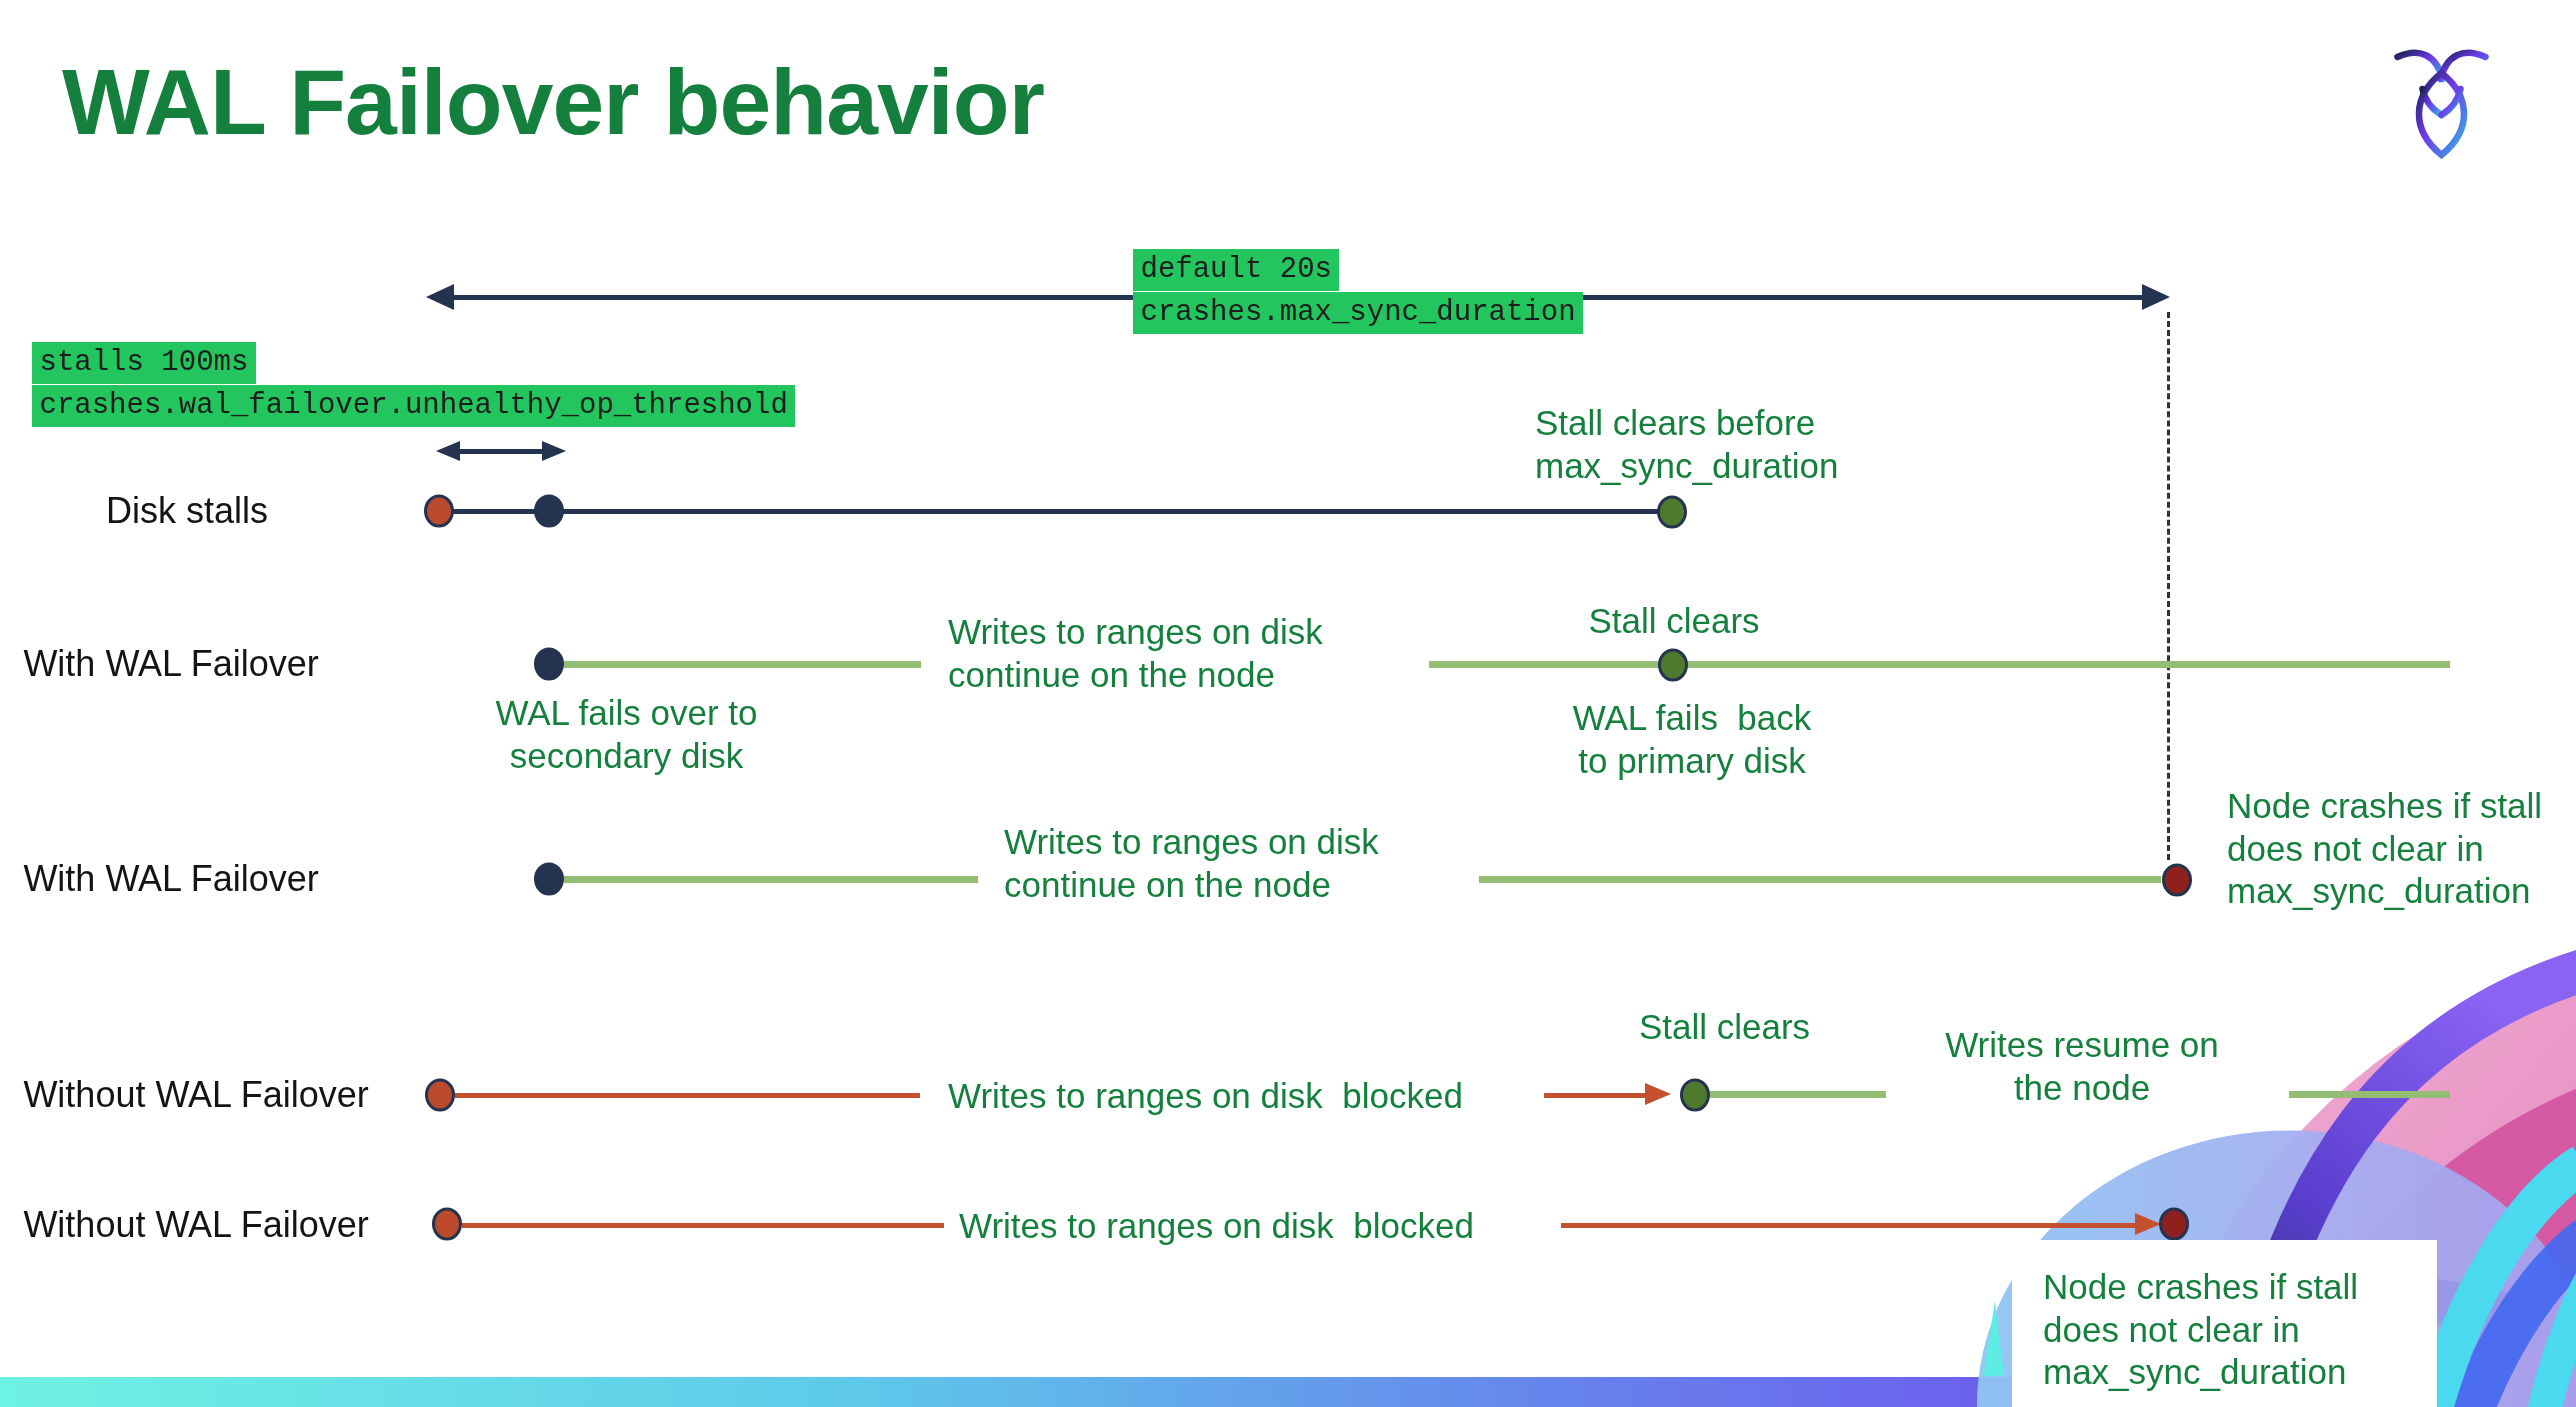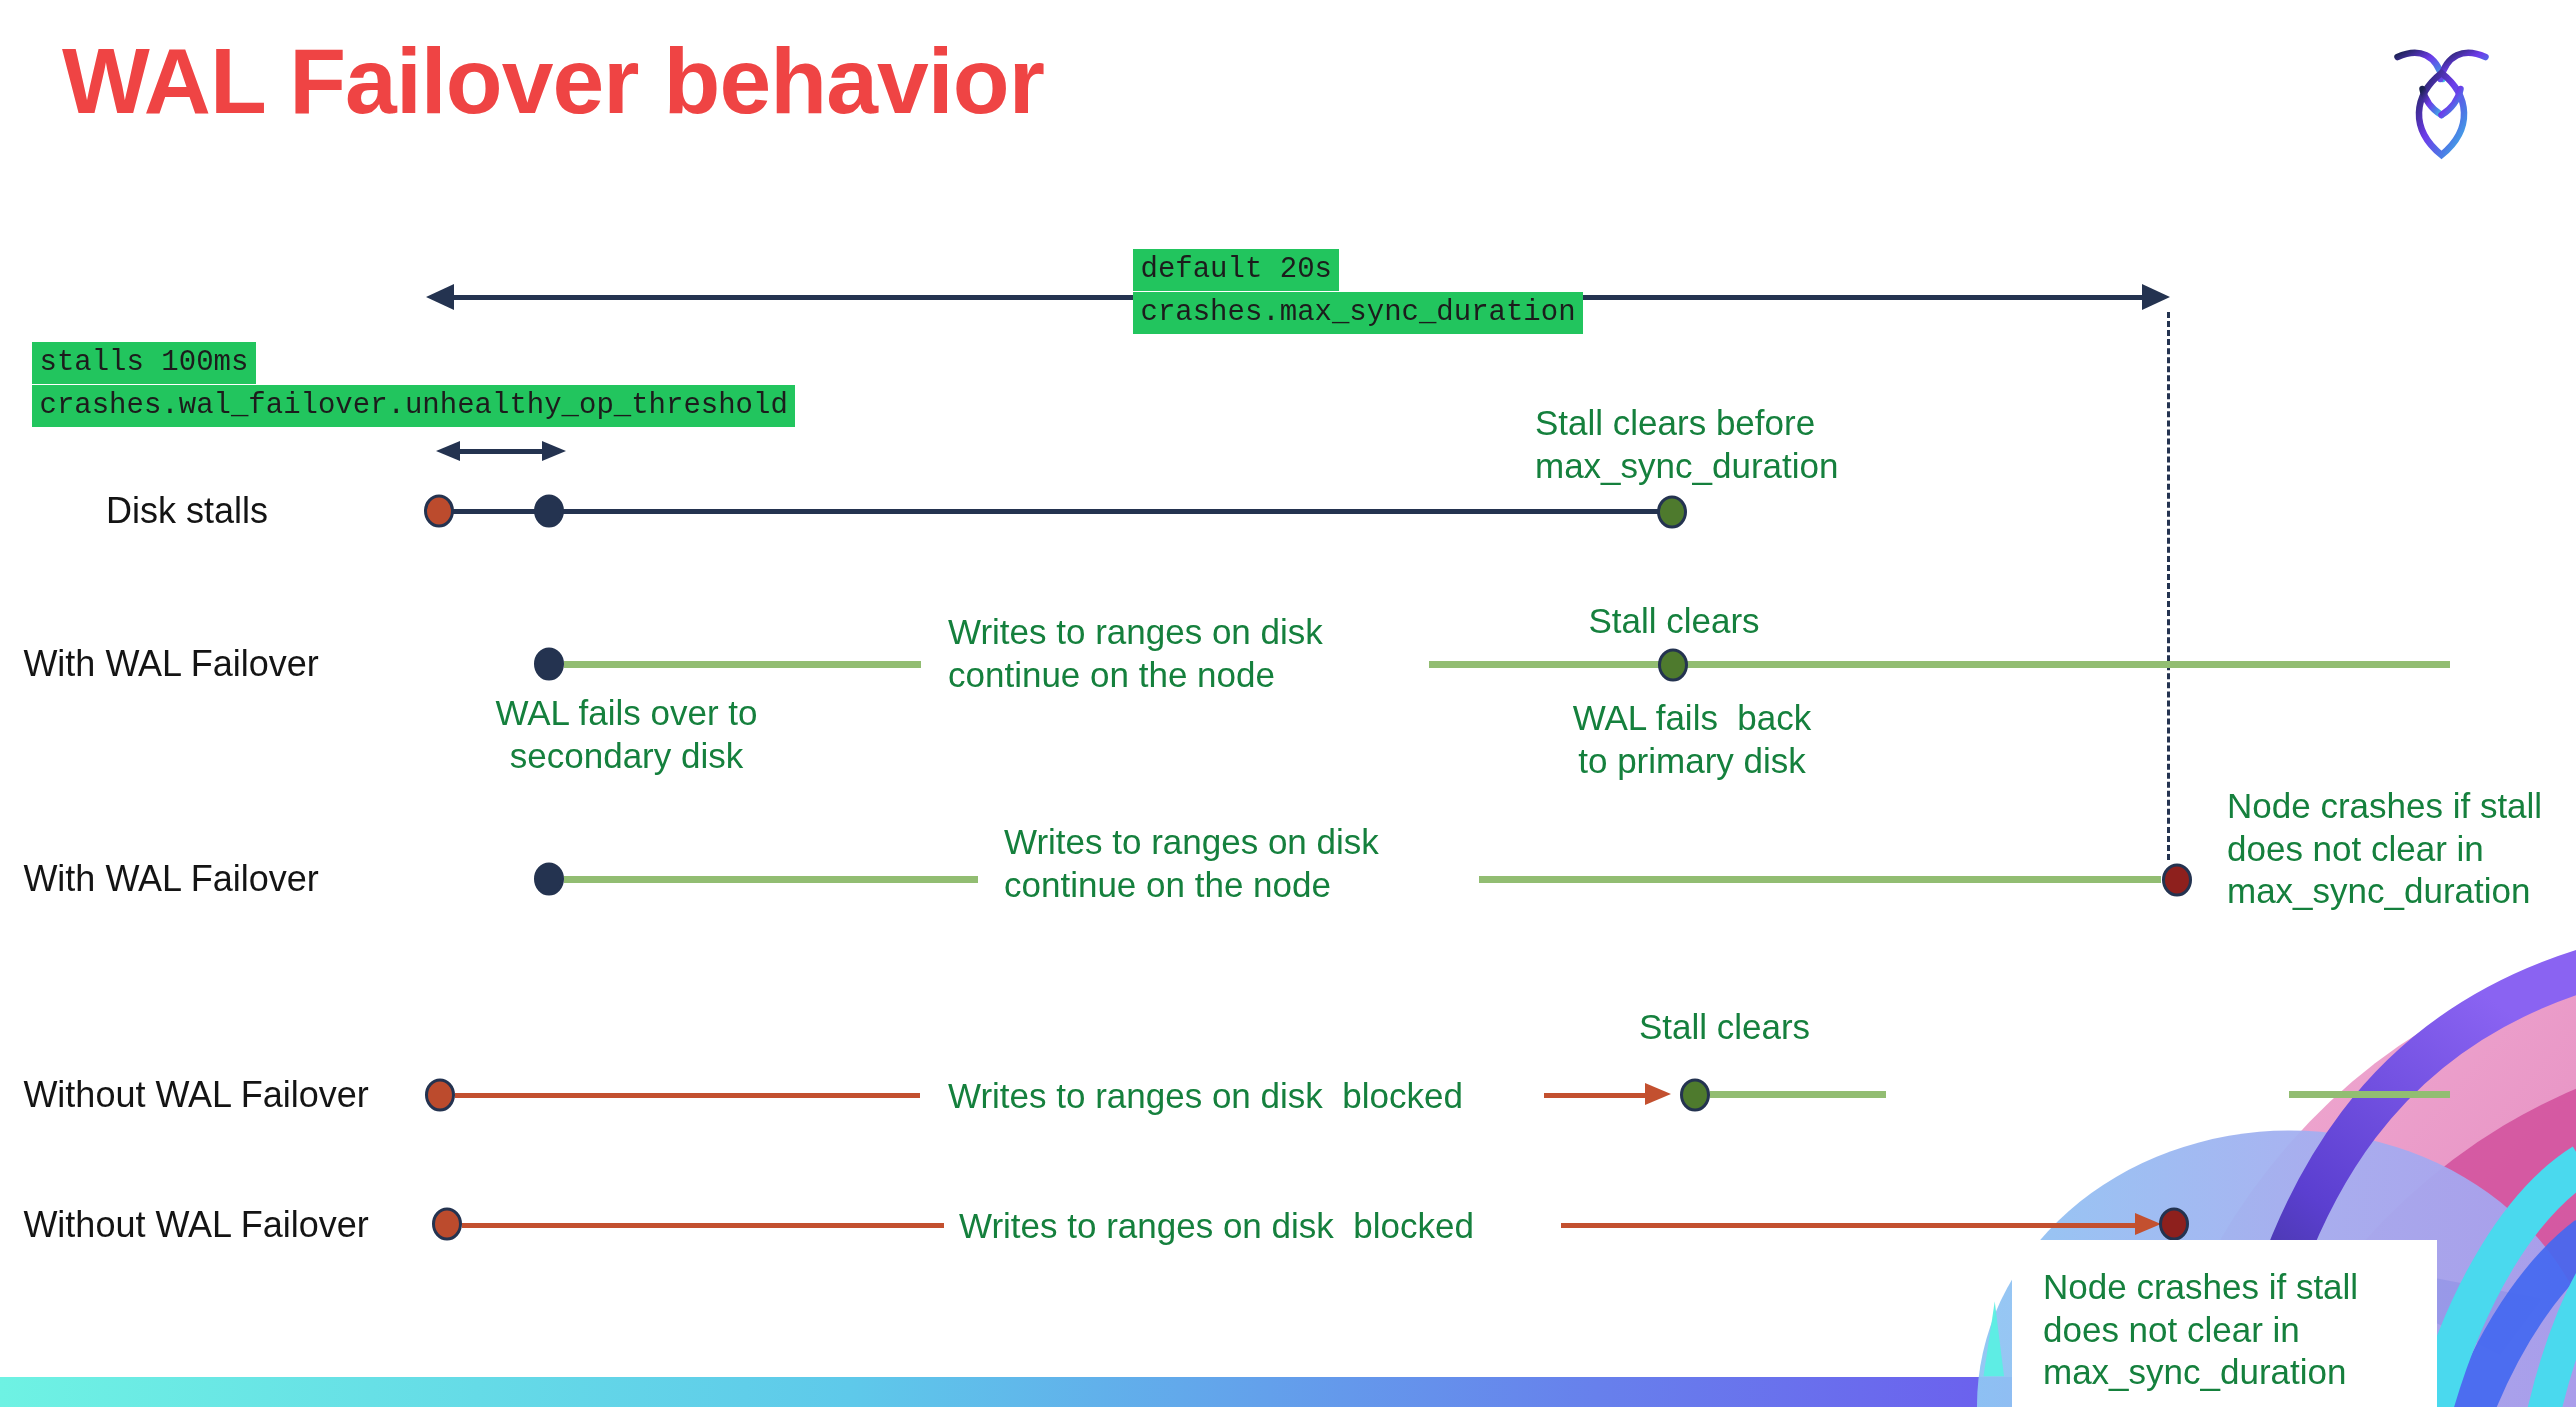--- a/index.html
+++ b/index.html
@@ -1,22 +1,22 @@
 <!DOCTYPE html>
 <html style="font-size:15px"><head>
 <meta charset="utf-8">
 <style>
   html,body{margin:0;padding:0;background:#ffffff;}
   .slide{
     position:relative;width:2576px;height:1408px;overflow:hidden;background:#ffffff;
     font-family:"Liberation Sans","DejaVu Sans",sans-serif;color:#121212;
   }
   .title{
-    position:absolute;left:62px;top:28px;font-size:93px;font-weight:bold;
-    letter-spacing:-0.9px;color:#ef4444;
+    position:absolute;left:62px;top:49px;font-size:93px;font-weight:bold;
+    letter-spacing:-0.9px;color:#15803d;
   }
   .logo{position:absolute;left:2389px;top:43px;width:105px;height:120px;}
   .mono-label{
     position:absolute;font-family:"Liberation Mono","DejaVu Sans Mono",monospace;
     font-size:29px;color:#1c1c1c;line-height:1.32;z-index:6;
   }
   .mono-label span{background:#22c55e;padding:1.9px 7.5px;display:inline-block;margin-bottom:0.9px;}
   .note{
     position:absolute;font-size:35px;line-height:1.22;color:#15803d;
     white-space:pre-wrap;z-index:7;
@@ -177,20 +177,22 @@
 
   <div class="row-label" style="left:23.4px;top:1074px;">Without WAL Failover</div>
   <div class="dot red" style="left:440px;top:1095px;"></div>
   <div class="line red" style="left:455px;top:1093px;width:465px;"></div>
   <div class="note" style="left:948px;top:1075px;">Writes to ranges on disk  blocked</div>
   <div class="line red" style="left:1544px;top:1093px;width:103px;"></div>
   <div class="tri rright" style="left:1645px;top:1083px;"></div>
   <div class="dot green" style="left:1695px;top:1095px;"></div>
   <div class="line green" style="left:1710px;top:1091px;width:176px;"></div>
   <div class="note center" style="left:1624px;top:1006px;width:201px;">Stall clears</div>
+  <div class="note center" style="left:1927px;top:1024px;width:310px;">Writes resume on
+the node</div>
   <div class="line green" style="left:2289px;top:1091px;width:161px;"></div>
 
   <div class="row-label" style="left:23.4px;top:1204px;">Without WAL Failover</div>
   <div class="dot red" style="left:447px;top:1224px;"></div>
   <div class="line red" style="left:462px;top:1223px;width:482px;"></div>
   <div class="note" style="left:959px;top:1205px;">Writes to ranges on disk  blocked</div>
   <div class="line red" style="left:1561px;top:1223px;width:578px;"></div>
   <div class="tri rright" style="left:2135px;top:1213px;"></div>
   <div class="dot darkred" style="left:2174px;top:1224px;"></div>
 

